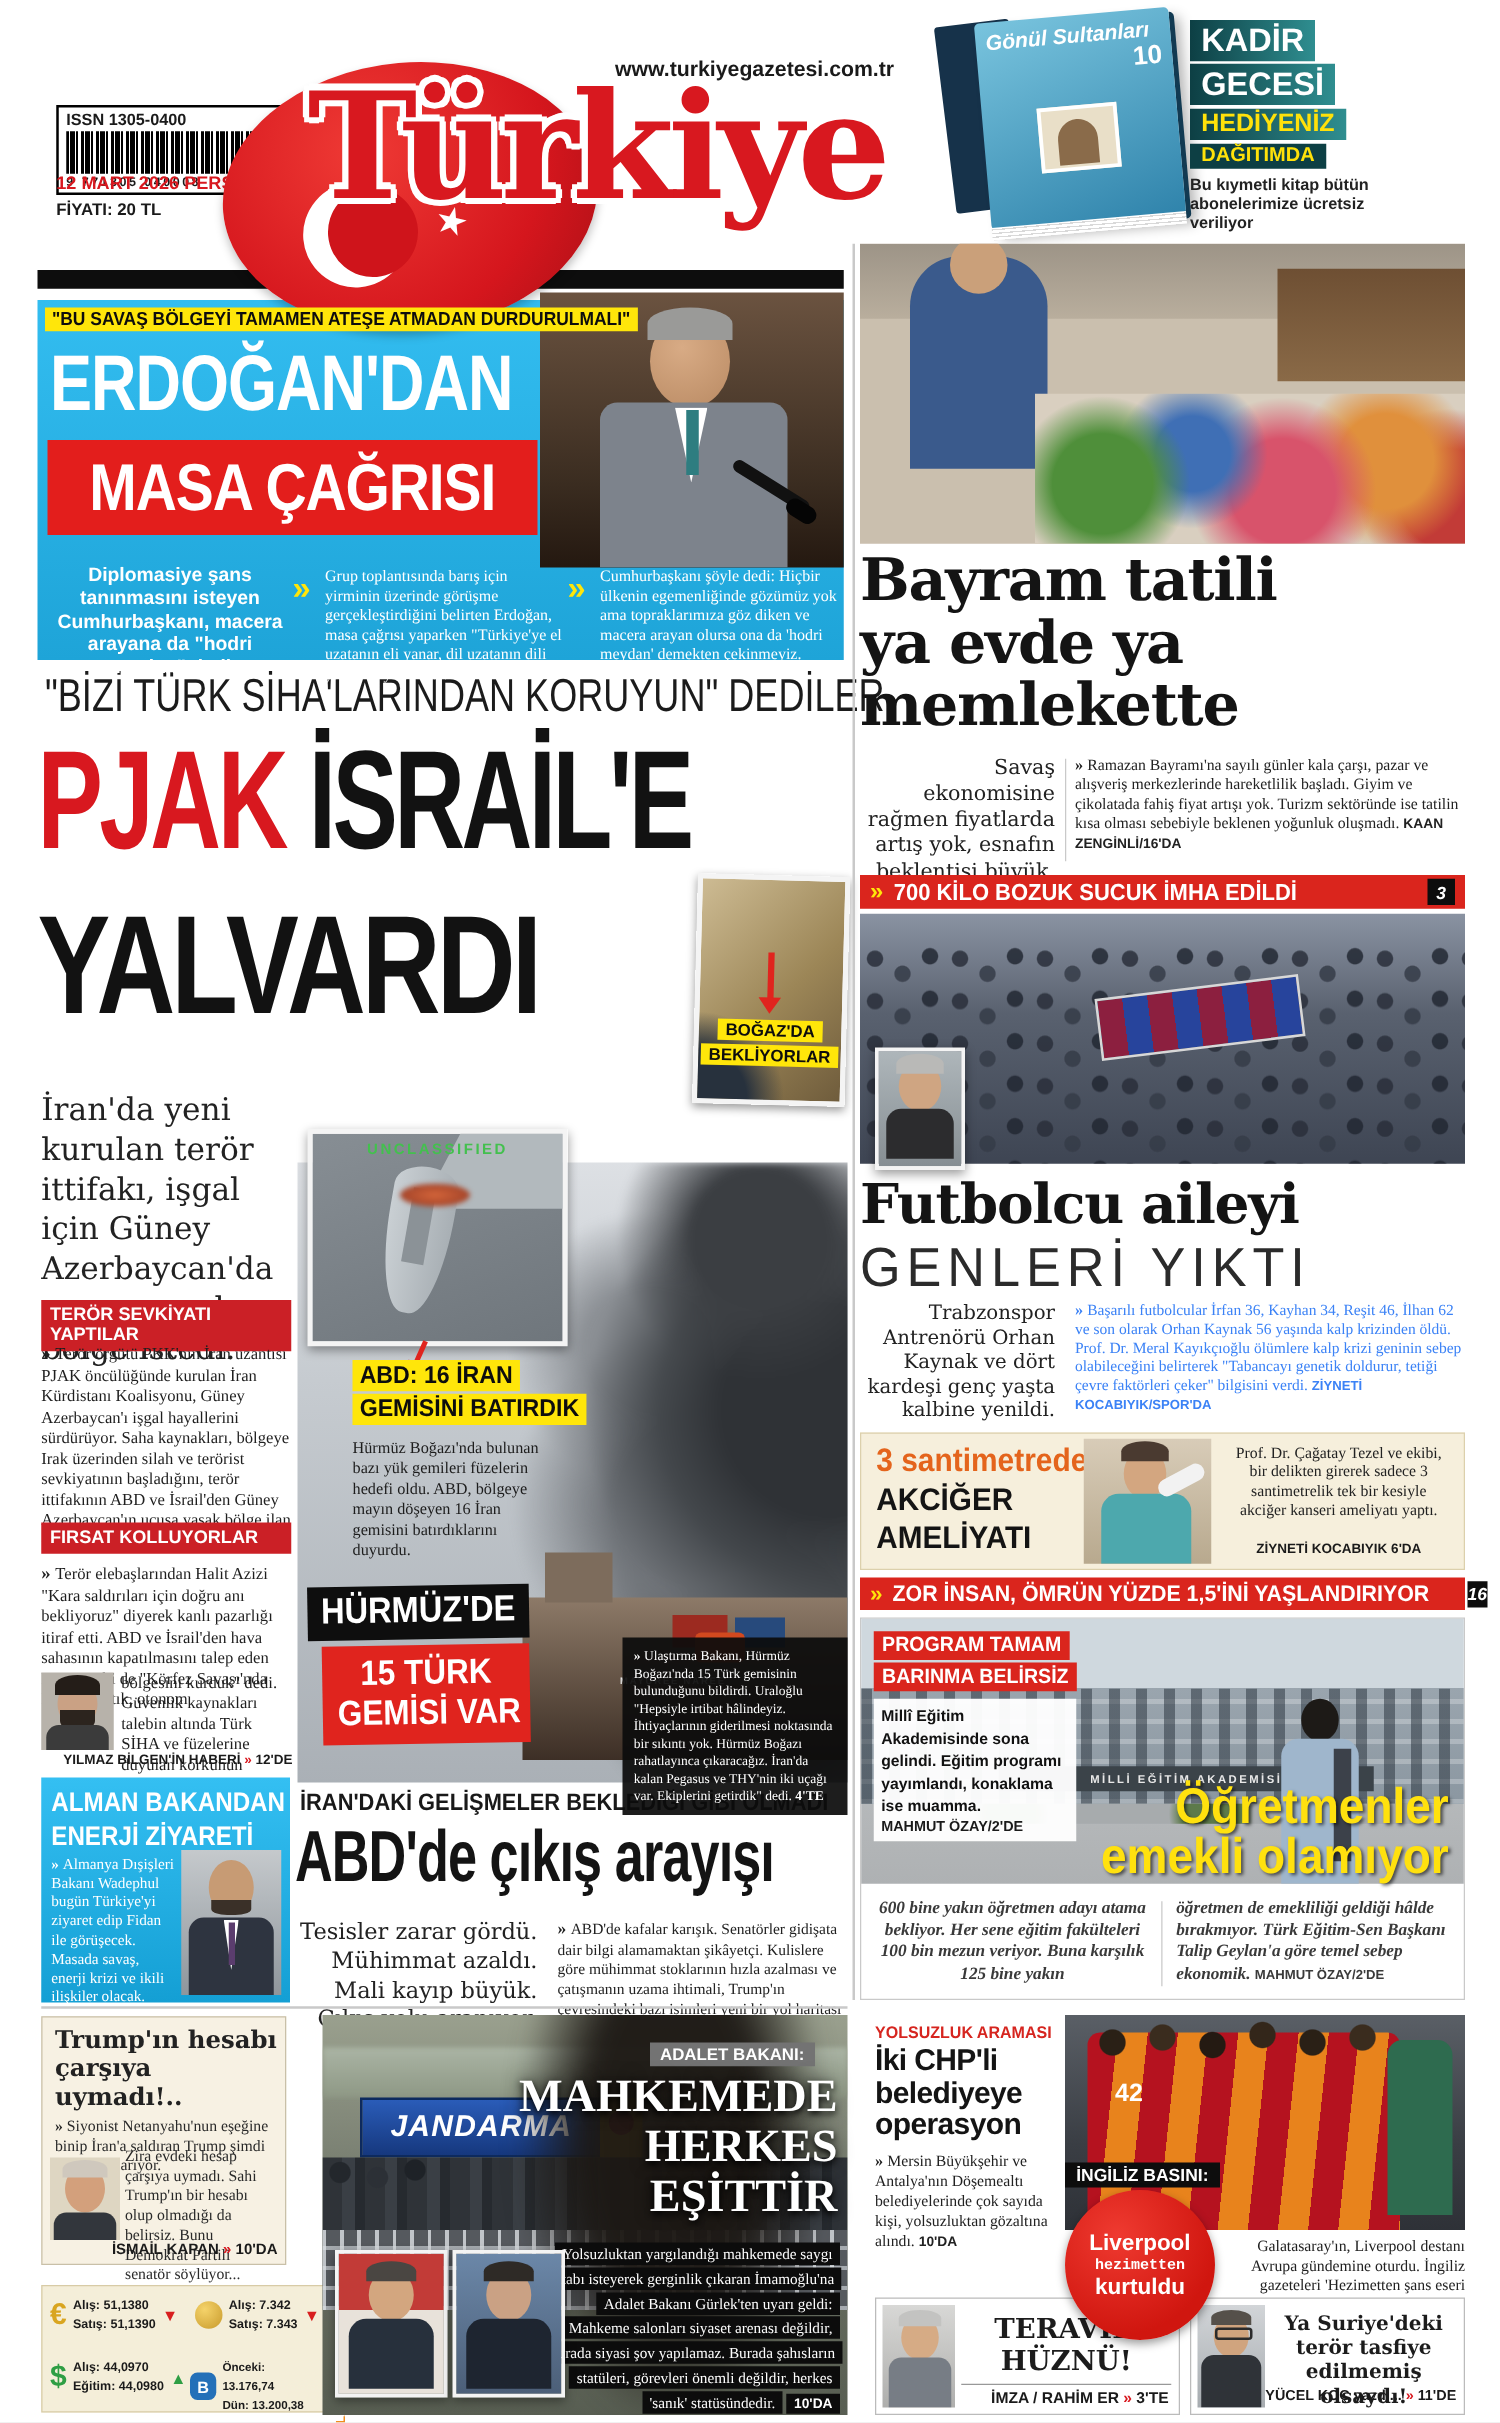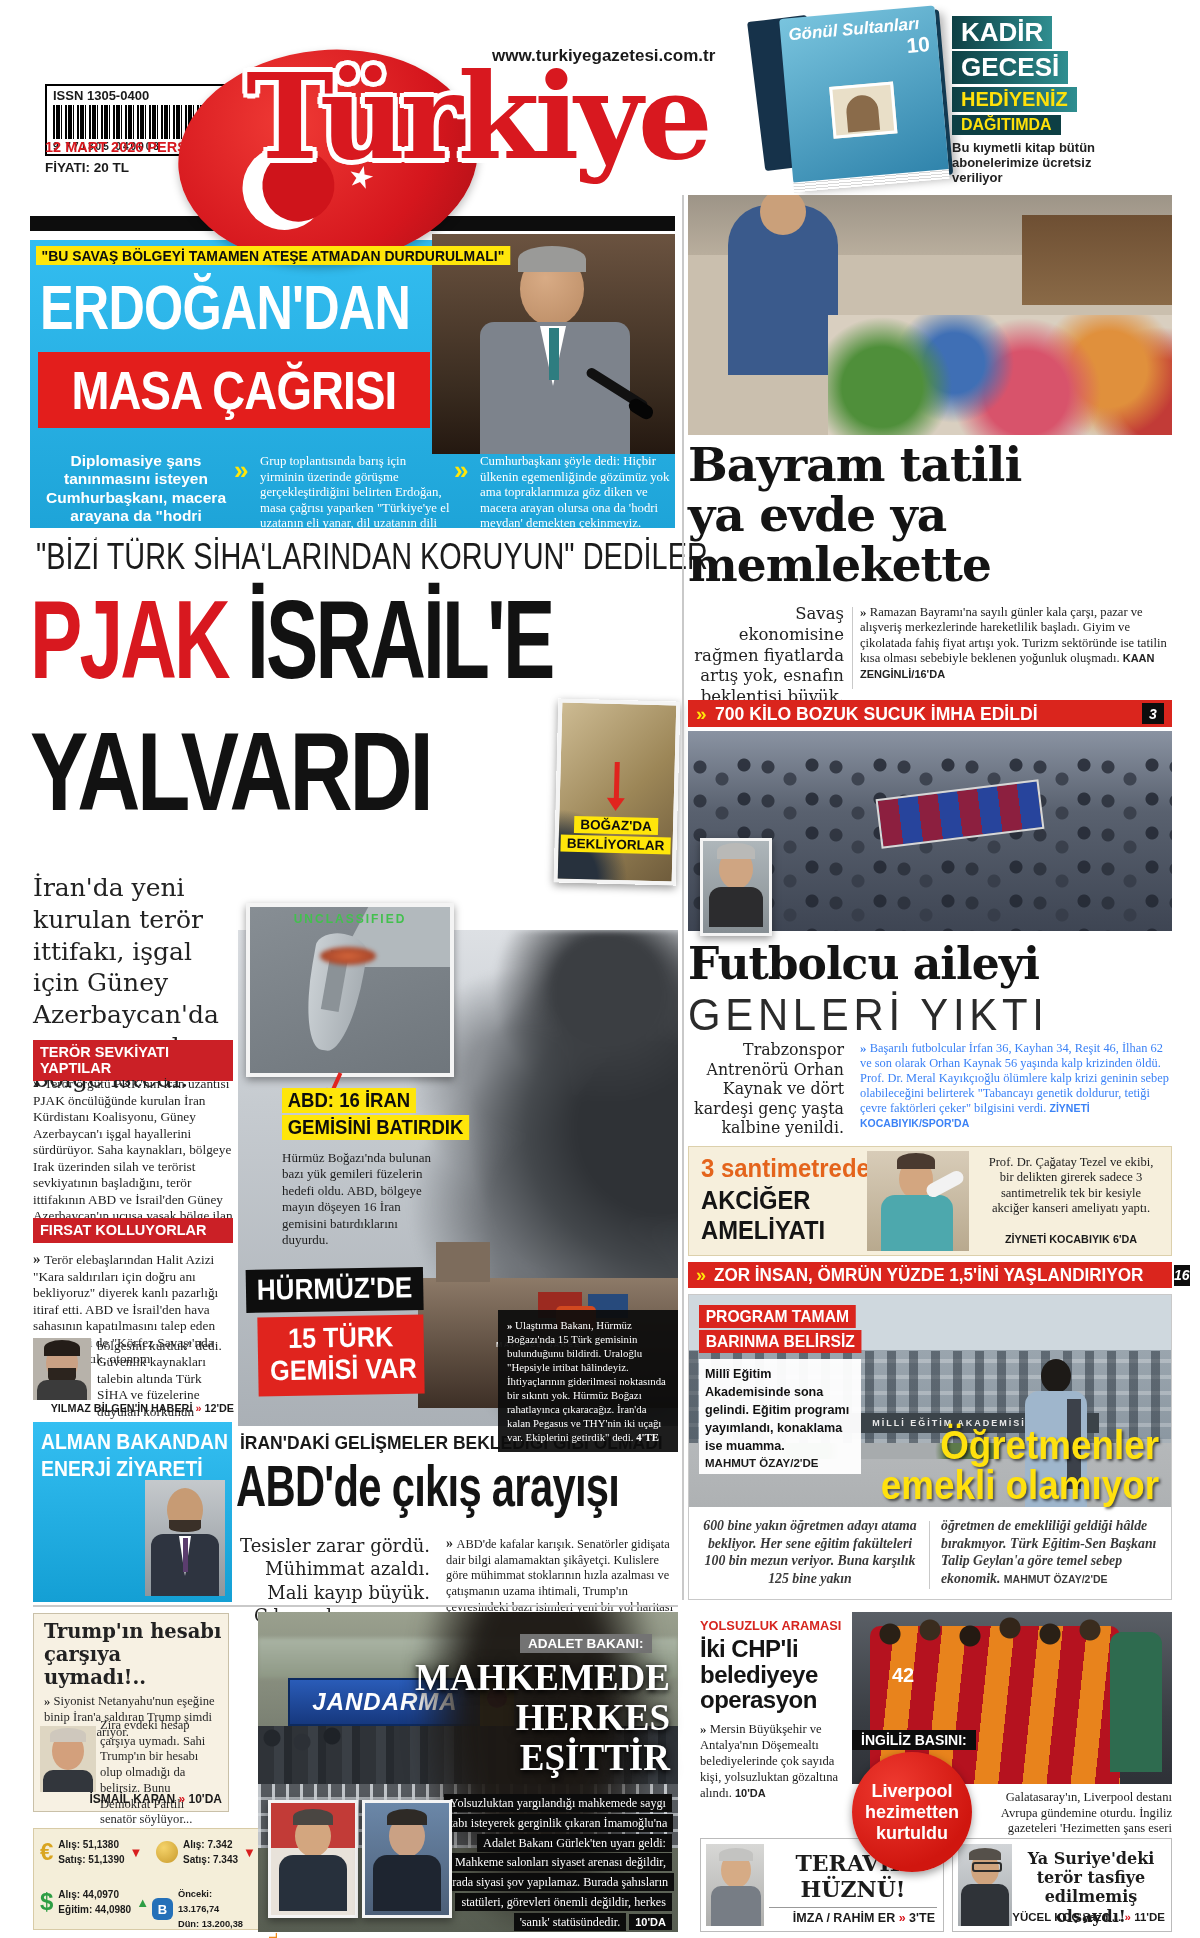--- a/index.html
+++ b/index.html
@@ -147,20 +147,24 @@
   <div class="abs" style="left:33px;top:1422px;width:199px;height:180px;background:linear-gradient(180deg,#34bff2,#149fd4);padding:0;">
     <div class="nw" style="margin:8px 0 0 8px;font-weight:900;font-size:21.5px;color:#fff;transform:scaleX(.9);transform-origin:left;">ALMAN BAKANDAN</div>
     <div class="nw" style="margin:2px 0 0 8px;font-weight:900;font-size:21.5px;color:#fff;transform:scaleX(.9);transform-origin:left;">ENERJİ ZİYARETİ</div>
     <div class="abs" style="left:112px;top:58px;width:80px;height:116px;background:linear-gradient(180deg,#c5c9cc,#8f969c);overflow:hidden;">
       <div class="abs" style="left:22px;top:8px;width:36px;height:44px;border-radius:50%;background:#c79b74;"></div>
       <div class="abs" style="left:24px;top:40px;width:32px;height:12px;background:#3a3028;border-radius:0 0 40% 40%;"></div>
       <div class="abs" style="left:6px;top:54px;width:68px;height:62px;border-radius:12px 12px 0 0;background:#2e3440;"></div>
       <div class="abs" style="left:34px;top:56px;width:12px;height:40px;background:#fff;clip-path:polygon(0 0,100% 0,50% 100%);"></div>
       <div class="abs" style="left:38px;top:58px;width:5px;height:34px;background:#5b3d6e;"></div>
     </div>
+    <div class="abs ser" style="left:8px;top:62px;width:100px;font-size:12.2px;line-height:1.24;color:#fff;">
+      <span class="chev-d"></span><span>Almanya Dışişleri Bakanı Wadephul bugün Türkiye'yi ziyaret edip Fidan ile görüşecek. Masada savaş, enerji krizi ve ikili ilişkiler olacak.</span>
+      <b>11'DE</b>
+    </div>
   </div>
 
   <div class="abs" style="left:33px;top:1613px;width:196px;height:199px;background:#f7f1e3;border:1px solid #c9c0a8;box-sizing:border-box;">
     <div class="dser" style="margin:6px 0 0 10px;font-weight:700;font-size:19.5px;color:#222;">Trump'ın hesabı</div>
     <div class="dser" style="margin:0 0 0 10px;font-weight:700;font-size:19.5px;color:#222;">çarşıya uymadı!..</div>
     <div class="ser" style="margin:5px 10px 0;font-size:12.6px;line-height:1.25;color:#2a2a2a;">
       <span class="chev-d"></span><span>Siyonist Netanyahu'nun eşeğine binip İran'a saldıran Trump şimdi çıkış yolu arıyor.</span>
     </div>
     <div class="abs" style="left:6px;top:112px;width:56px;height:66px;background:#ded6c2;overflow:hidden;">
       <div class="abs" style="left:12px;top:6px;width:32px;height:38px;border-radius:50%;background:#d3a07c;"></div>
@@ -409,21 +413,21 @@
       radial-gradient(circle 11px at 100px 20px,#241a12 10px,transparent 11px),
       radial-gradient(circle 11px at 140px 12px,#33261a 10px,transparent 11px),
       radial-gradient(circle 11px at 180px 18px,#2a2016 10px,transparent 11px),
       radial-gradient(circle 11px at 220px 14px,#3a2c1e 10px,transparent 11px);"></div>
     <div class="abs" style="left:40px;top:52px;color:#fff;font-weight:900;font-size:20px;">42</div>
     <div class="abs" style="right:10px;top:20px;width:52px;height:140px;background:#2e6b4f;border-radius:12px 12px 0 0;"></div>
   </div>
   <div class="abs nw" style="left:852px;top:1730px;background:#0d0d0d;color:#fff;font-weight:800;font-size:14px;padding:2px 9px;z-index:3;">İNGİLİZ BASINI:</div>
   <div class="abs" style="left:852px;top:1752px;width:120px;height:120px;border-radius:50%;background:radial-gradient(circle at 35% 30%,#ef3a30,#d0160f 70%);display:flex;flex-direction:column;align-items:center;justify-content:center;color:#fff;font-weight:800;box-shadow:0 3px 8px rgba(0,0,0,.4);z-index:3;">
     <div style="font-size:18px;">Liverpool</div>
-    <div style="font-size:18px;">hezimetten</div>
+    <div style="font-size:12px;font-family:Liberation Mono, monospace;">hezimetten</div>
     <div style="font-size:18px;">kurtuldu</div>
   </div>
   <div class="abs ser" style="left:984px;top:1790px;width:188px;text-align:right;font-size:12.6px;line-height:1.24;color:#222;">
     <span>Galatasaray'ın, Liverpool destanı Avrupa gündemine oturdu. İngiliz gazeteleri 'Hezimetten şans eseri kurtulduk' diye yazdı.</span>
     <b style="font-family:'Liberation Sans',sans-serif;font-size:10.5px;">SPOR'DA</b>
   </div>
 
   <div class="abs" style="left:700px;top:1838px;width:244px;height:94px;border:1px solid #bbb;box-sizing:border-box;background:#fff;">
     <div class="abs" style="left:5px;top:5px;width:58px;height:82px;background:linear-gradient(180deg,#d8d8d6,#aeaeac);overflow:hidden;">
       <div class="abs" style="left:15px;top:8px;width:30px;height:36px;border-radius:50%;background:#d6ab85;"></div>

